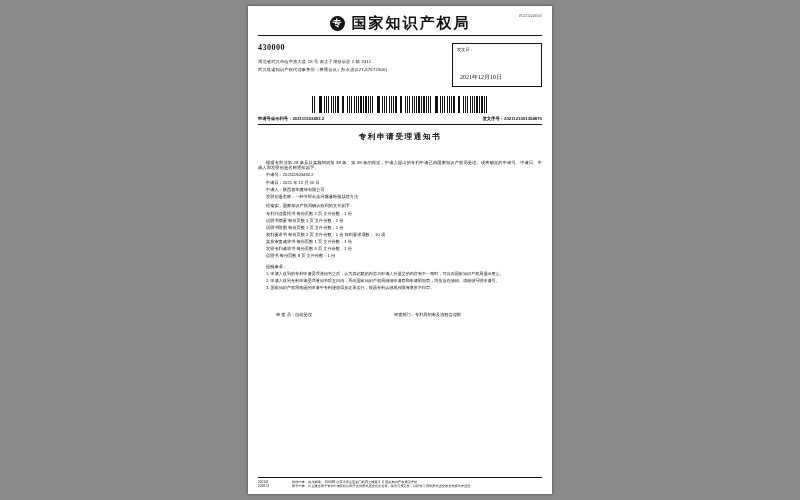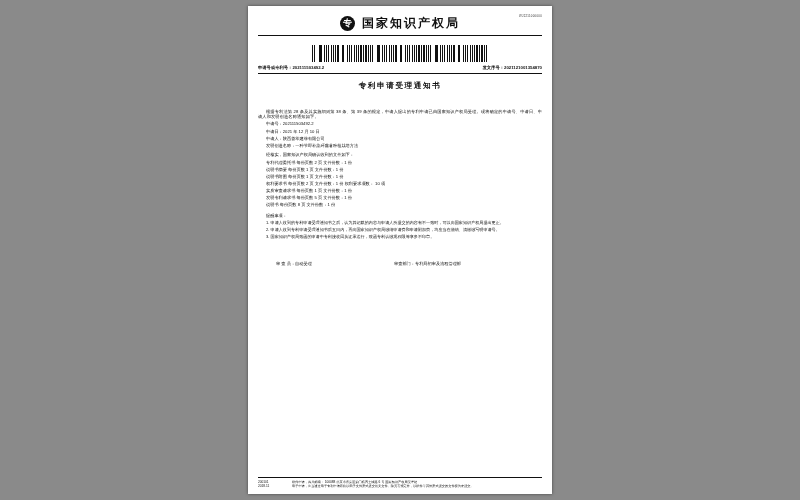--- a/index.html
+++ b/index.html
@@ -45,21 +45,21 @@
     color: #fff;
     display: flex;
     align-items: center;
     justify-content: center;
     font-size: 9px;
     font-family: "Liberation Serif", serif;
     font-weight: bold;
     margin-right: 7px;
   }
   .hdr-title {
-    font-size: 12px;
+    font-size: 15px;
     font-weight: bold;
     letter-spacing: 2px;
     font-family: "Liberation Serif", serif;
   }
   .hdr-code {
     position: absolute;
     right: 0;
     top: 3px;
     font-size: 2.8px;
     color: #333;
@@ -204,20 +204,31 @@
 <div class="page">
   <div class="inner">
 
     <div class="hdr">
       <div class="emblem">专</div>
       <div class="hdr-title">国家知识产权局</div>
       <div class="hdr-code">WJ2211000000</div>
     </div>
     <div class="rule"></div>
 
+    <div class="addr-wrap">
+      <div class="addr-left">
+        <div class="zip">430000</div>
+        <div class="addr-line">湖北省武汉市临空港大道 18 号 南太子湖创新谷 2 栋 2311</div>
+        <div class="addr-line">武汉维诺知识产权代理事务所（普通合伙）彭永忠(027-87672300)</div>
+      </div>
+      <div class="addr-right">
+        <div class="lbl">发文日：</div>
+        <div class="dt">2021年12月10日</div>
+      </div>
+    </div>
 
     <div class="barcode-wrap">
       <div class="barcode"></div>
     </div>
 
     <div class="idrow">
       <div>
         <span>申请号或专利号：</span><span>202111503492.2</span>
       </div>
       <div>

